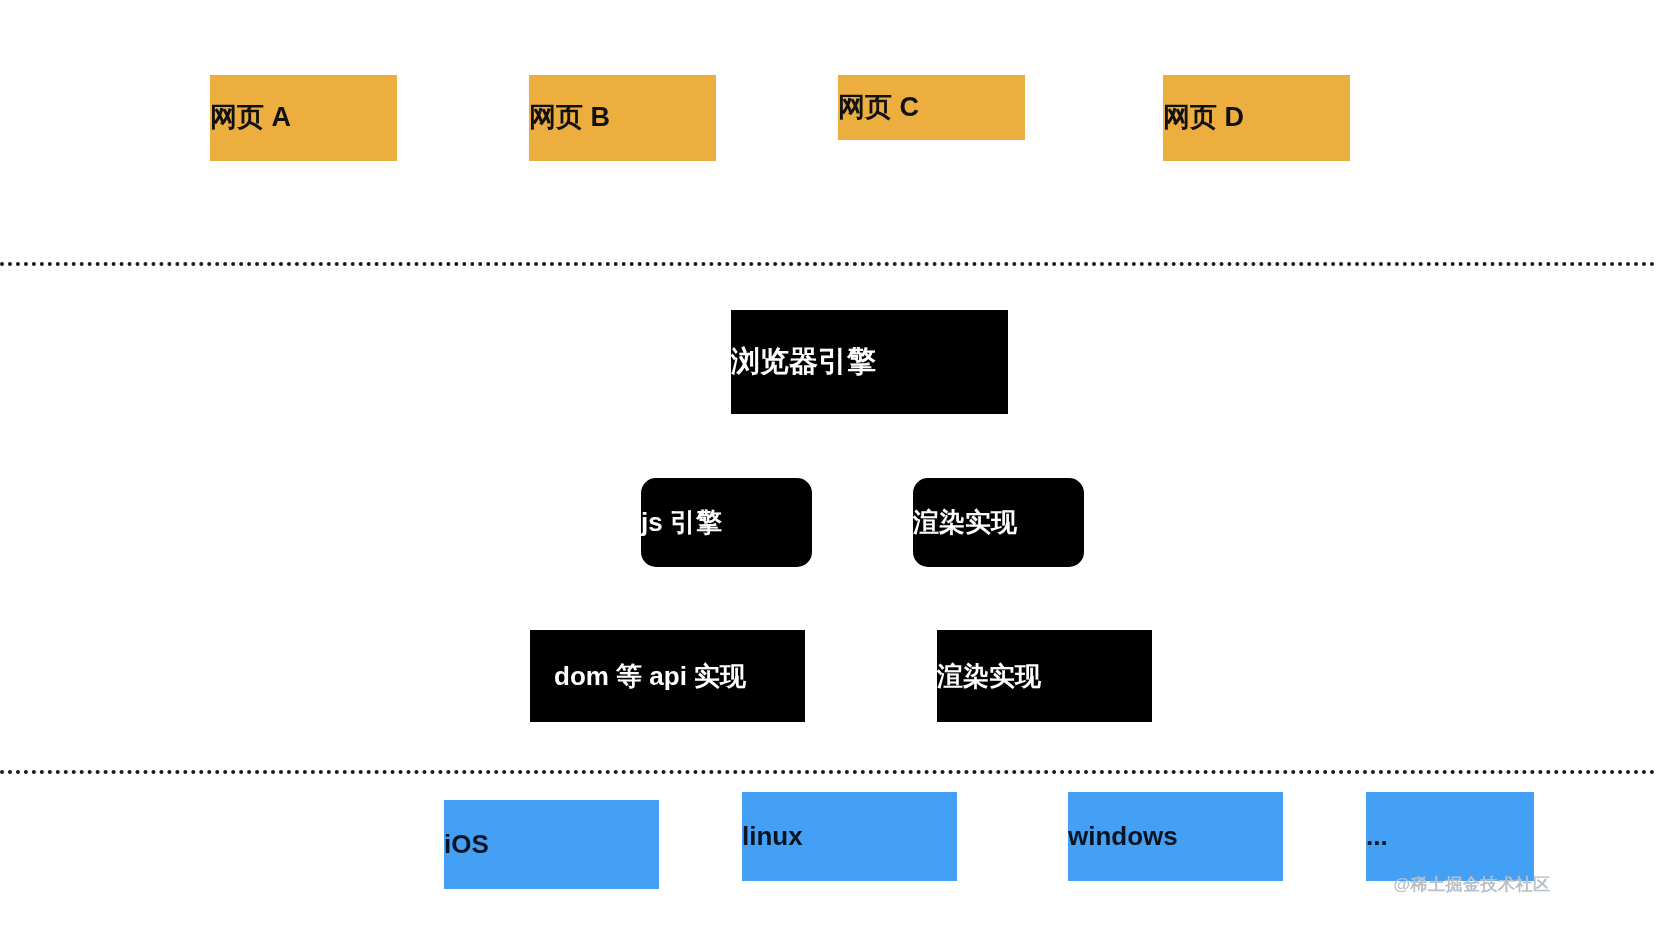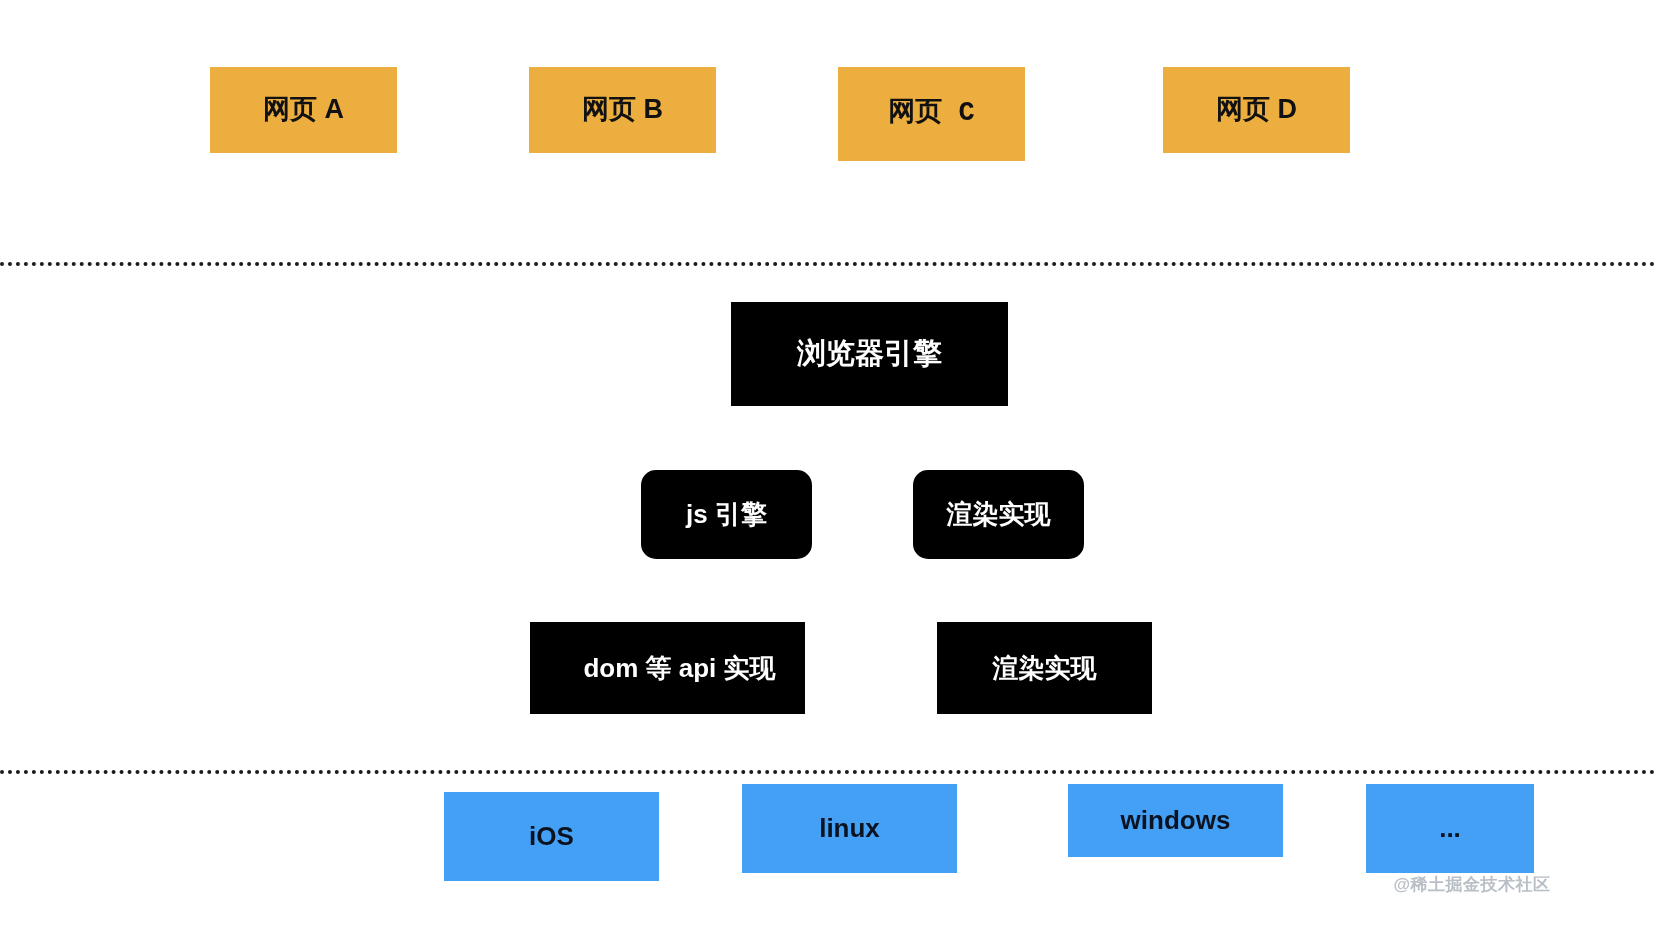--- a/index.html
+++ b/index.html
@@ -15,25 +15,25 @@
     position: relative;
     width: 1656px;
     height: 926px;
     background: #ffffff;
     overflow: hidden;
   }
   .box {
     position: absolute;
     display: flex;
     align-items: center;
-    justify-content: center;
     box-sizing: border-box;
     text-align: center;
     line-height: 1.1;
     white-space: nowrap;
+    margin-top: 8px;
   }
   .box-page {
     background: #edae40;
     color: #111111;
     font-size: 27px;
     font-weight: 700;
   }
   .box-engine {
     background: #000000;
     color: #ffffff;
@@ -68,21 +68,21 @@
 <body>
 
 <div id="canvas" style="background: rgb(255, 255, 255);">
 
   <div class="box box-page" style="left: 210px; top: 67px; width: 187px; height: 86px; background: rgb(237, 174, 64);">
     <span>网页 A</span>
   </div>
   <div class="box box-page" style="left: 529px; top: 67px; width: 187px; height: 86px; background: rgb(237, 174, 64);">
     <span>网页 B</span>
   </div>
-  <div class="box box-page" style="left: 838px; top: 67px; width: 187px; height: 94px; background: rgb(237, 174, 64); font-family: Liberation Mono, monospace;">
+  <div class="box box-page" style="left: 838px; top: 67px; width: 187px; height: 65px; background: rgb(237, 174, 64);">
     <span>网页 C</span>
   </div>
   <div class="box box-page" style="left: 1163px; top: 67px; width: 187px; height: 86px; background: rgb(237, 174, 64);">
     <span>网页 D</span>
   </div>
 
   <div class="divider" style="top: 262px;"></div>
 
   <div class="box box-engine lvl1" style="left: 731px; top: 302px; width: 277px; height: 104px; background: rgb(0, 0, 0);">
     <span>浏览器引擎</span>
@@ -102,21 +102,21 @@
   </div>
 
   <div class="divider" style="top: 770px;"></div>
 
   <div class="box box-os" style="left: 444px; top: 792px; width: 215px; height: 89px; background: rgb(68, 160, 245);">
     <span>iOS</span>
   </div>
   <div class="box box-os" style="left: 742px; top: 784px; width: 215px; height: 89px; background: rgb(68, 160, 245);">
     <span>linux</span>
   </div>
-  <div class="box box-os" style="left: 1068px; top: 784px; width: 215px; height: 73px; background: rgb(68, 160, 245);">
+  <div class="box box-os" style="left: 1068px; top: 784px; width: 215px; height: 89px; background: rgb(68, 160, 245);">
     <span>windows</span>
   </div>
   <div class="box box-os" style="left: 1366px; top: 784px; width: 168px; height: 89px; background: rgb(68, 160, 245);">
     <span>...</span>
   </div>
 
   <div class="watermark" style="left: 1472px; top: 884px; color: rgb(185, 191, 199); transform: translate(-50%, -50%);">@稀土掘金技术社区</div>
 </div>
 
 </body></html>

